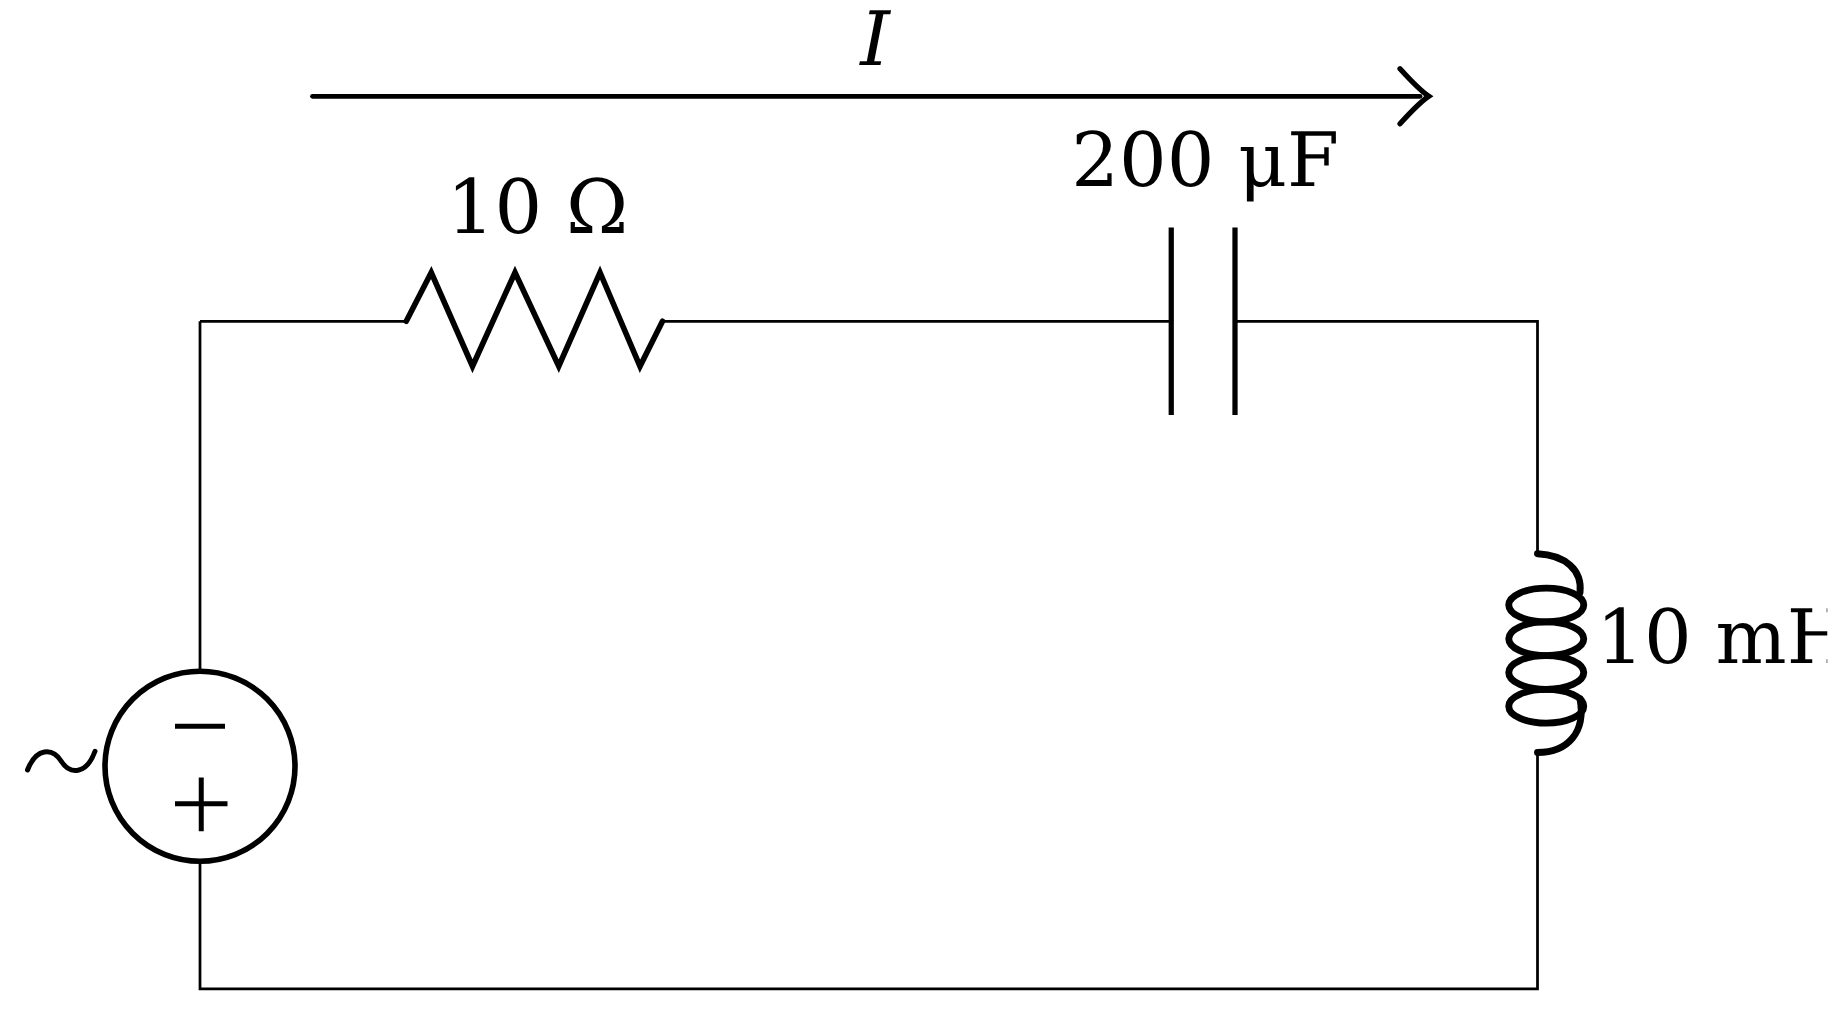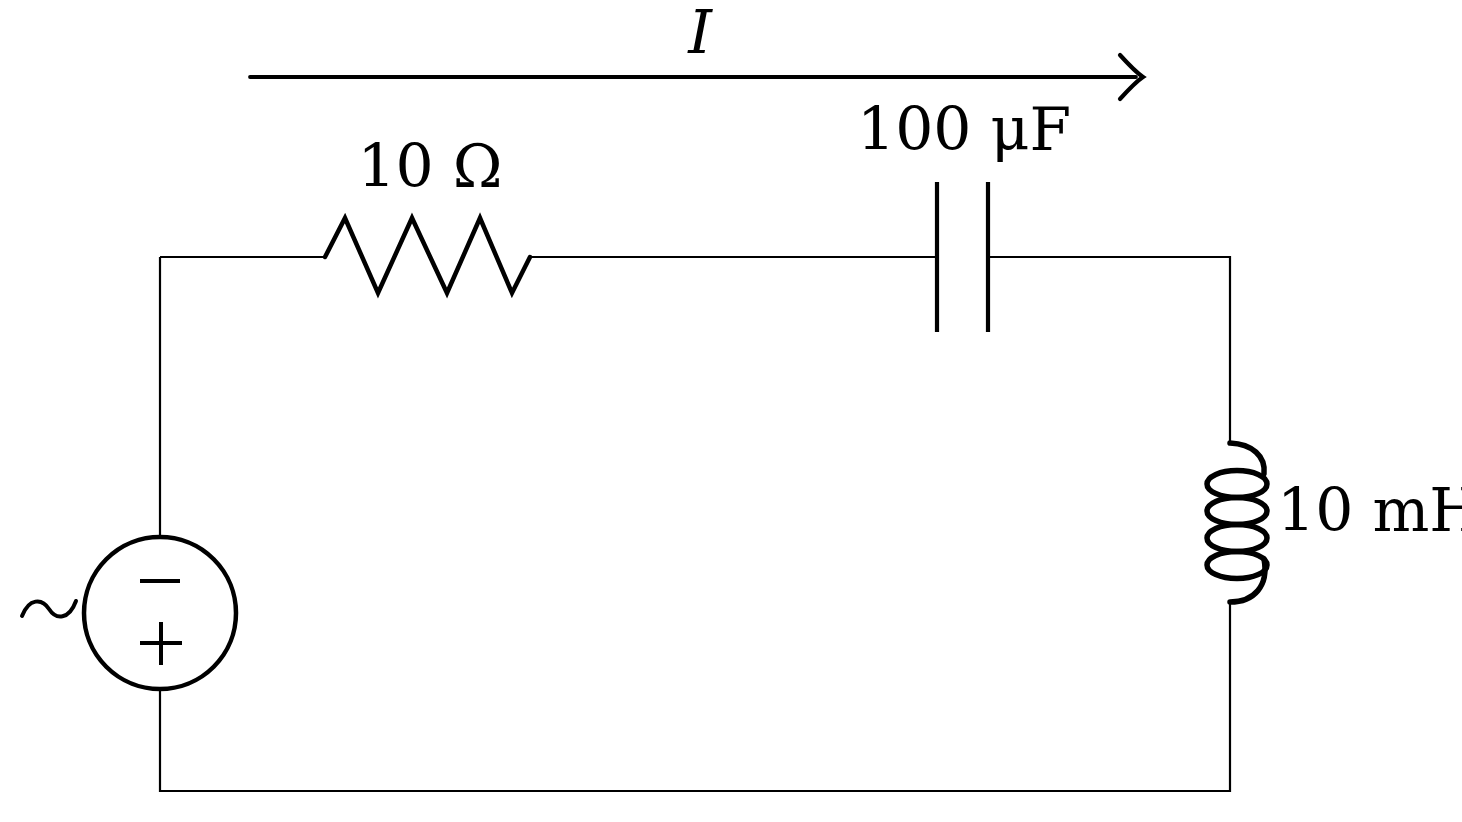--- a/index.html
+++ b/index.html
@@ -72,17 +72,17 @@
       <path d="M140 581 H180" stroke="#000000" stroke-width="4" stroke-linecap="butt"></path>
       <path d="M140 643 H182 M161 622 V665" stroke="#000000" stroke-width="4" stroke-linecap="butt"></path>
       <path d="M22 616 C29 598 42 598 49 609 C56 620 69 620 76 601" stroke="#000000" stroke-width="4" fill="none" stroke-linecap="round"></path>
     </g>
   </svg>
 
   <div class="label italic centered" style="left:650px; top:2px; width:100px;">I</div>
 
   <div class="label centered" style="left:330px; top:136px; width:200px;">10 Ω</div>
 
-  <div class="label centered" style="left:857px; top:99px; width:210px;">100 μF</div>
+  <div class="label centered" style="left:857px; top:99px; width:210px;">200 μF</div>
 
   <div class="label" style="left:1277px; top:480px;">10 mH</div>
 
 </div>
 
 </body></html>

